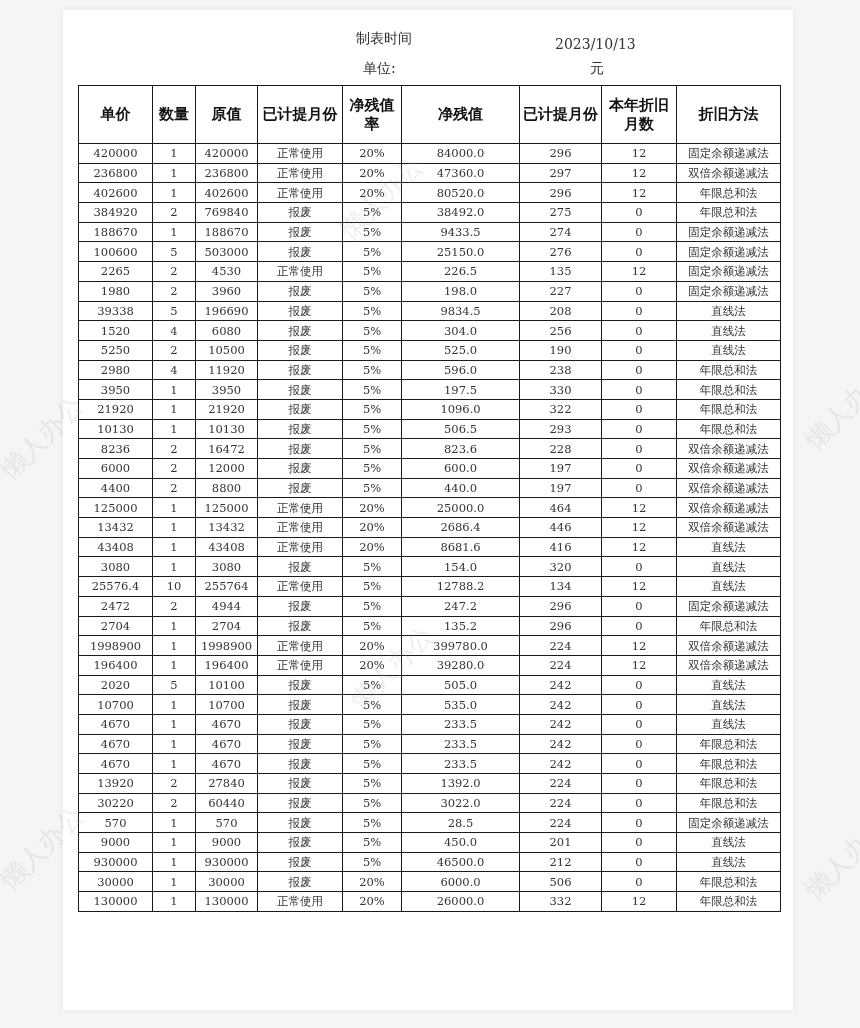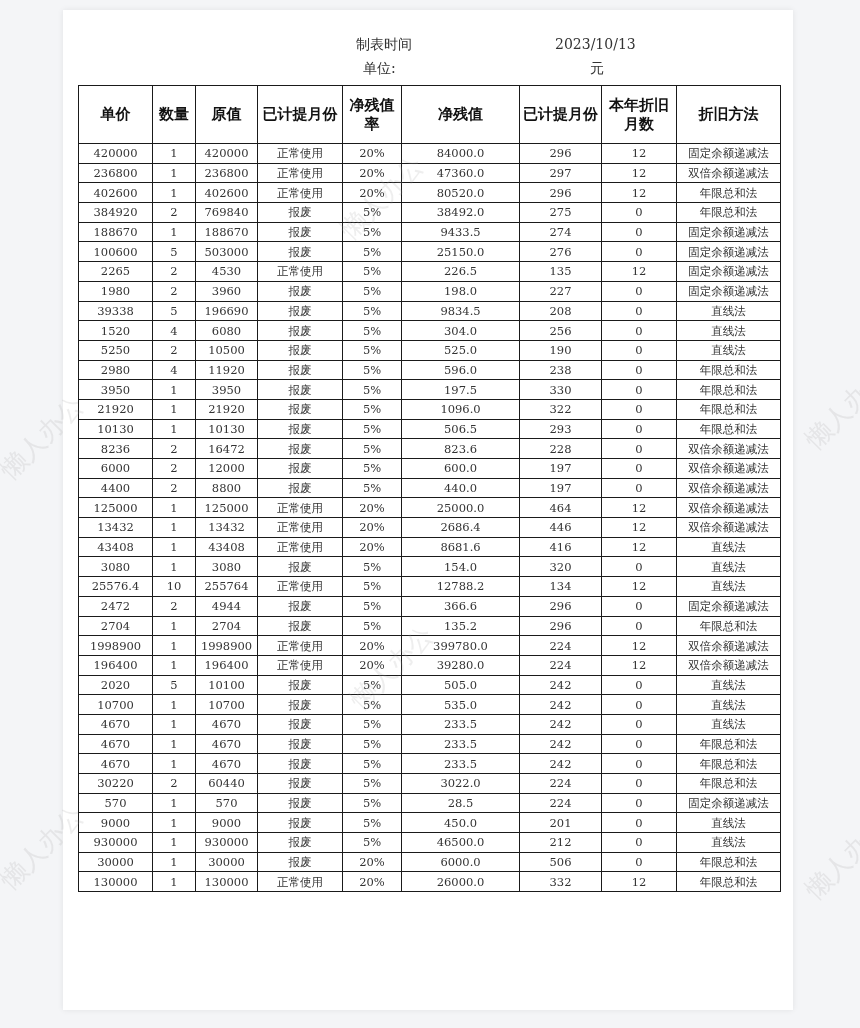--- a/index.html
+++ b/index.html
@@ -5,21 +5,21 @@
   html, body { margin: 0; padding: 0; }
   body {
     width: 860px; height: 1028px; background: #f4f5f7; position: relative; overflow: hidden;
     font-family: "DejaVu Serif", "Liberation Serif", serif;
   }
   .page {
     position: absolute; left: 63px; top: 10px; width: 730px; height: 1000px;
     background: #ffffff; box-shadow: 0 0 6px rgba(0,0,0,0.08);
   }
   .meta-line { position: absolute; font-size: 14px; color: #333; }
-  .meta-label1 { left: 293px; top: 26px; font-family: Liberation Serif, serif; }
+  .meta-label1 { left: 293px; top: 20px; font-family: Liberation Serif, serif; }
   .meta-value1 { left: 492px; top: 26px; }
   .meta-label2 { left: 300px; top: 50px; }
   .meta-value2 { left: 527px; top: 50px; }
   table.grid {
     position: absolute; left: 15px; top: 75px;
     border-collapse: collapse; table-layout: fixed; width: 702px;
   }
   table.grid th, table.grid td {
     border: 1.5px solid #1a1a1a; text-align: center; padding: 0; overflow: hidden; white-space: nowrap;
   }
@@ -322,21 +322,21 @@
           <td>134</td>
           <td>12</td>
           <td>直线法</td>
         </tr>
         <tr>
           <td>2472</td>
           <td>2</td>
           <td>4944</td>
           <td>报废</td>
           <td>5%</td>
-          <td>366.6</td>
+          <td>247.2</td>
           <td>296</td>
           <td>0</td>
           <td>固定余额递减法</td>
         </tr>
         <tr>
           <td>2704</td>
           <td>1</td>
           <td>2704</td>
           <td>报废</td>
           <td>5%</td>
@@ -412,20 +412,31 @@
           <td>年限总和法</td>
         </tr>
         <tr>
           <td>4670</td>
           <td>1</td>
           <td>4670</td>
           <td>报废</td>
           <td>5%</td>
           <td>233.5</td>
           <td>242</td>
+          <td>0</td>
+          <td>年限总和法</td>
+        </tr>
+        <tr>
+          <td>13920</td>
+          <td>2</td>
+          <td>27840</td>
+          <td>报废</td>
+          <td>5%</td>
+          <td>1392.0</td>
+          <td>224</td>
           <td>0</td>
           <td>年限总和法</td>
         </tr>
         <tr>
           <td>30220</td>
           <td>2</td>
           <td>60440</td>
           <td>报废</td>
           <td>5%</td>
           <td>3022.0</td>

